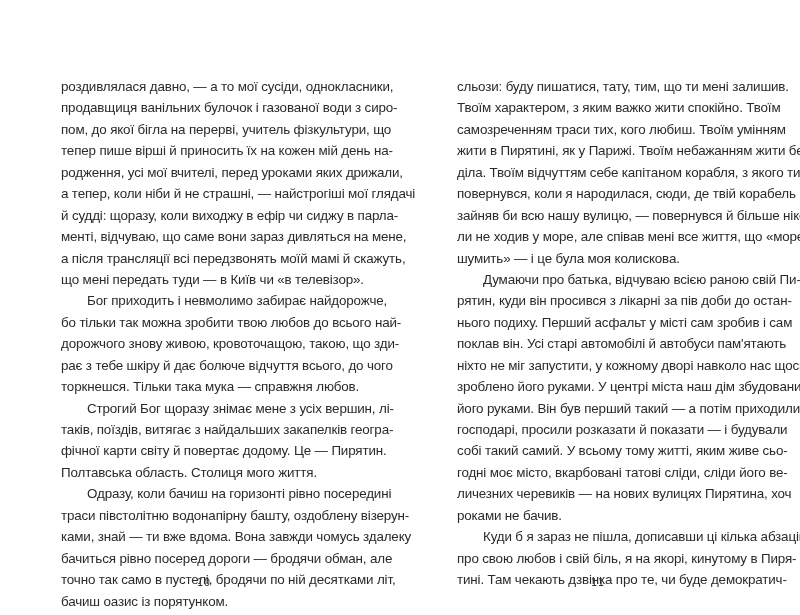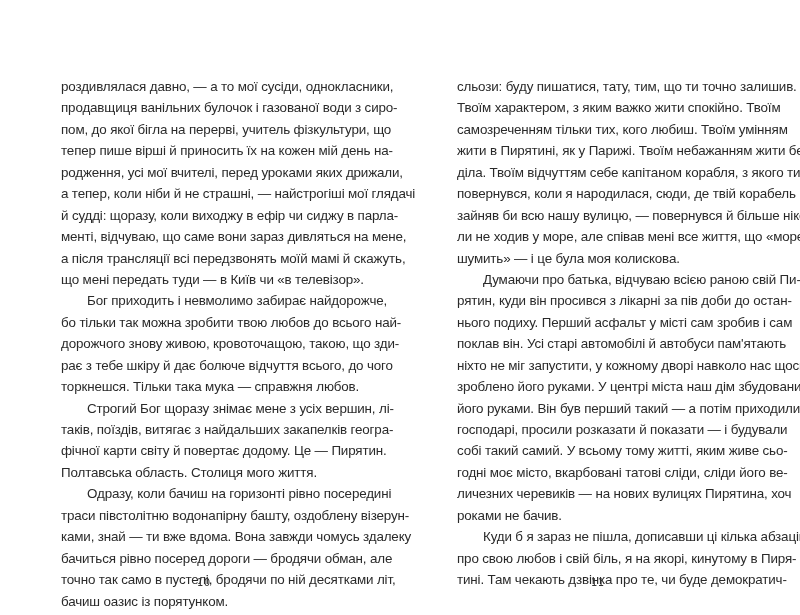--- a/index.html
+++ b/index.html
@@ -88,23 +88,23 @@
       <span class="line">бачиться рівно посеред дороги — бродячи обман, але</span>
       <span class="line">точно так само в пустелі, бродячи по ній десятками літ,</span>
       <span class="line last">бачиш оазис із порятунком.</span>
       <span class="line indent">Що би не робила з цим містом історія, які би прапори</span>
     </div>
   <div class="page-number">10</div>
 </div>
 
 <div class="page page-right">
   <div class="text-block" id="right-text">
-      <span class="line">сльози: буду пишатися, тату, тим, що ти точно залишив.</span>
+      <span class="line">сльози: буду пишатися, тату, тим, що ти мені залишив.</span>
       <span class="line">Твоїм характером, з яким важко жити спокійно. Твоїм</span>
-      <span class="line">самозреченням тільки тих, кого любиш. Твоїм умінням</span>
+      <span class="line">самозреченням траси тих, кого любиш. Твоїм умінням</span>
       <span class="line">жити в Пирятині, як у Парижі. Твоїм небажанням жити без</span>
       <span class="line">діла. Твоїм відчуттям себе капітаном корабля, з якого ти</span>
       <span class="line">повернувся, коли я народилася, сюди, де твій корабель</span>
       <span class="line">зайняв би всю нашу вулицю, — повернувся й більше ніко-</span>
       <span class="line">ли не ходив у море, але співав мені все життя, що «море</span>
       <span class="line last">шумить» — і це була моя колискова.</span>
       <span class="line indent">Думаючи про батька, відчуваю всією раною свій Пи-</span>
       <span class="line">рятин, куди він просився з лікарні за пів доби до остан-</span>
       <span class="line">нього подиху. Перший асфальт у місті сам зробив і сам</span>
       <span class="line">поклав він. Усі старі автомобілі й автобуси пам'ятають</span>

